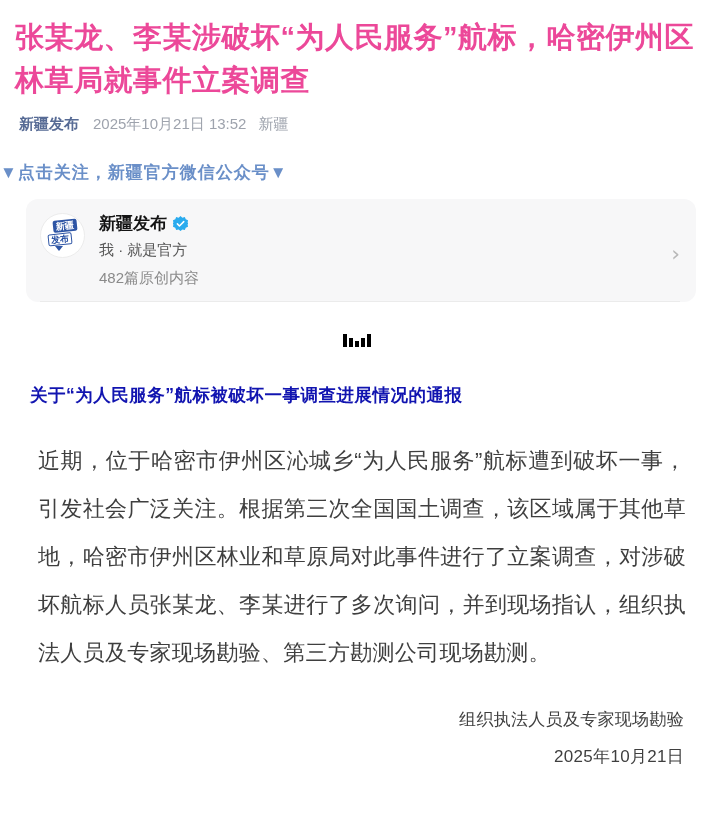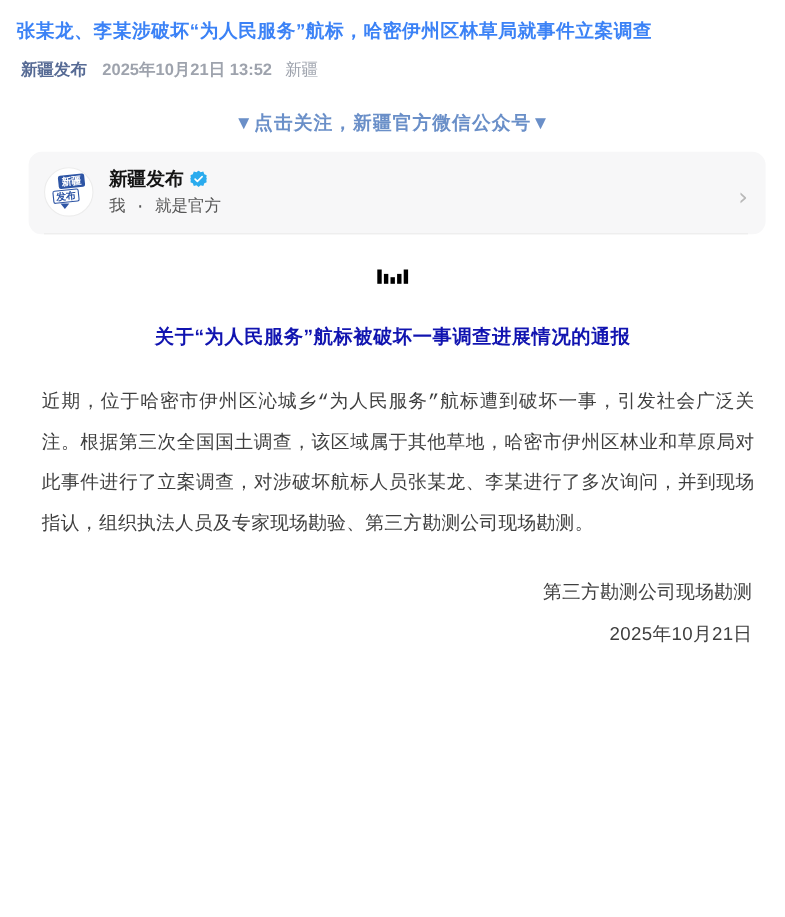--- a/index.html
+++ b/index.html
@@ -8,34 +8,34 @@
     width:714px; height:834px;
     font-family:"Liberation Sans","DejaVu Sans",sans-serif;
     color:#3f3f3f;
     overflow:hidden;
     position:relative;
   }
   .page { width:714px; height:834px; background:#fff; }
 
   .article-title {
     margin:16px 18px 0 15px;
-    font-size:17px; font-weight:700; color:#3b82f6;
+    font-size:29px; font-weight:700; color:#ec4899;
     line-height:1.48; letter-spacing:0.5px;
   }
 
   .byline {
     margin:13px 16px 0 19px;
     font-size:15px; display:flex; align-items:center;
   }
   .byline .account { color:#576b95; font-weight:600; }
-  .byline .datetime { color:#9ea3ad; margin-left:14px;font-weight:bold; }
+  .byline .datetime { color:#9ea3ad; margin-left:14px; }
   .byline .location { color:#9ea3ad; margin-left:12px; }
 
   .follow-banner {
-    margin-top:27px; text-align:center;
+    margin-top:27px; text-align:left;
     color:#6a8fc8; font-weight:700; font-size:17px;
     letter-spacing:1px;
   }
 
   .account-card {
     margin:15px 18px 0 26px;
     background:#f7f7f8; border-radius:12px;
     padding:14px 16px 0 14px;
   }
   .card-top { display:flex; align-items:flex-start; }
@@ -60,21 +60,21 @@
   .avatar .tri {
     width:0; height:0; margin-top:1px;
     border-left:4px solid transparent; border-right:4px solid transparent;
     border-top:5px solid #2e55a5;
     transform:translateX(-4px);
   }
   .card-info { margin-left:14px; flex:1; }
   .card-name-row { display:flex; align-items:center; }
   .card-name { font-size:17px; font-weight:600; color:#141414; line-height:21px; }
   .verified-badge { width:15px; height:15px; margin-left:6px; display:inline-block; }
-  .card-tagline { margin-top:6px; font-size:15px; color:#565656; line-height:20px;font-family:Liberation Mono, monospace; }
+  .card-tagline { margin-top:6px; font-size:15px; color:#565656; line-height:20px; }
   .card-count   { margin-top:8px; font-size:15px; color:#8a8a8a; line-height:20px; }
   .chevron {
     color:#b8b8b8; font-size:22px; line-height:22px;
     align-self:center; margin-top:8px;
     font-family:"DejaVu Sans",sans-serif;
   }
   .card-divider { margin-top:13px; border-top:1px solid #ebebeb; }
   .card-footer { padding:11px 0 13px 2px; font-size:15px; color:#b4b4b4; }
 
   .mini-bars {
@@ -84,31 +84,30 @@
   }
   .mini-bars .bar { width:4px; background:#000; display:inline-block; }
   .mini-bars .b1 { height:13px; }
   .mini-bars .b2 { height:9px; }
   .mini-bars .b3 { height:6px; }
   .mini-bars .b4 { height:9px; }
   .mini-bars .b5 { height:13px; }
 
   .notice-title {
     margin:36px 30px 0;
-    text-align:center;
+    text-align:left;
     color:#1114b0; font-weight:700; font-size:17.5px;
     letter-spacing:0.5px;
   }
 
   .body-para {
     margin:30px 28px 0 38px;
-    font-size:17px; color:#3f3f3f;
+    font-size:22px; color:#3f3f3f;
     line-height:2.18; text-align:justify;
     letter-spacing:0.3px;
-    font-family:Liberation Mono, monospace;
   }
   .body-para.second { margin-top:24px; }
 
   .signature {
     margin:24px 30px 0 0;
     text-align:right;
     font-size:17px; color:#3f3f3f; line-height:2.2;
     letter-spacing:0.3px;
   }
 </style>
@@ -136,36 +135,37 @@
       </div>
       <div class="card-info">
         <div class="card-name-row">
           <span class="card-name">新疆发布</span>
           <svg class="verified-badge" viewBox="0 0 24 24">
             <polygon fill="#2aabee" points="12,0 15,2.6 18.9,1.6 20.4,5.3 24,6.9 23.4,10.9 26,12 23.4,13.1 24,17.1 20.4,18.7 18.9,22.4 15,21.4 12,24 9,21.4 5.1,22.4 3.6,18.7 0,17.1 0.6,13.1 -2,12 0.6,10.9 0,6.9 3.6,5.3 5.1,1.6 9,2.6"></polygon>
             <path d="M7 12.6l3.3 3.3L17.2 9" stroke="#ffffff" stroke-width="2.4" fill="none" stroke-linecap="round" stroke-linejoin="round"></path>
           </svg>
         </div>
         <div class="card-tagline">我 · 就是官方</div>
+        <div class="card-count">482篇原创内容</div>
       </div>
       <div class="chevron">›</div>
     </div>
     <div class="card-divider"></div>
   </div>
 
   <div class="mini-bars">
     <span class="bar b1"></span>
     <span class="bar b2"></span>
     <span class="bar b3"></span>
     <span class="bar b4"></span>
     <span class="bar b5"></span>
   </div>
 
   <div class="notice-title">关于“为人民服务”航标被破坏一事调查进展情况的通报</div>
 
   <p class="body-para">近期，位于哈密市伊州区沁城乡“为人民服务”航标遭到破坏一事，引发社会广泛关注。根据第三次全国国土调查，该区域属于其他草地，哈密市伊州区林业和草原局对此事件进行了立案调查，对涉破坏航标人员张某龙、李某进行了多次询问，并到现场指认，组织执法人员及专家现场勘验、第三方勘测公司现场勘测。</p>
 
   <div class="signature">
-    <div>第三方勘测公司现场勘测</div>
+    <div>组织执法人员及专家现场勘验</div>
     <div>2025年10月21日</div>
   </div>
 
 </div>
 
 </body></html>

